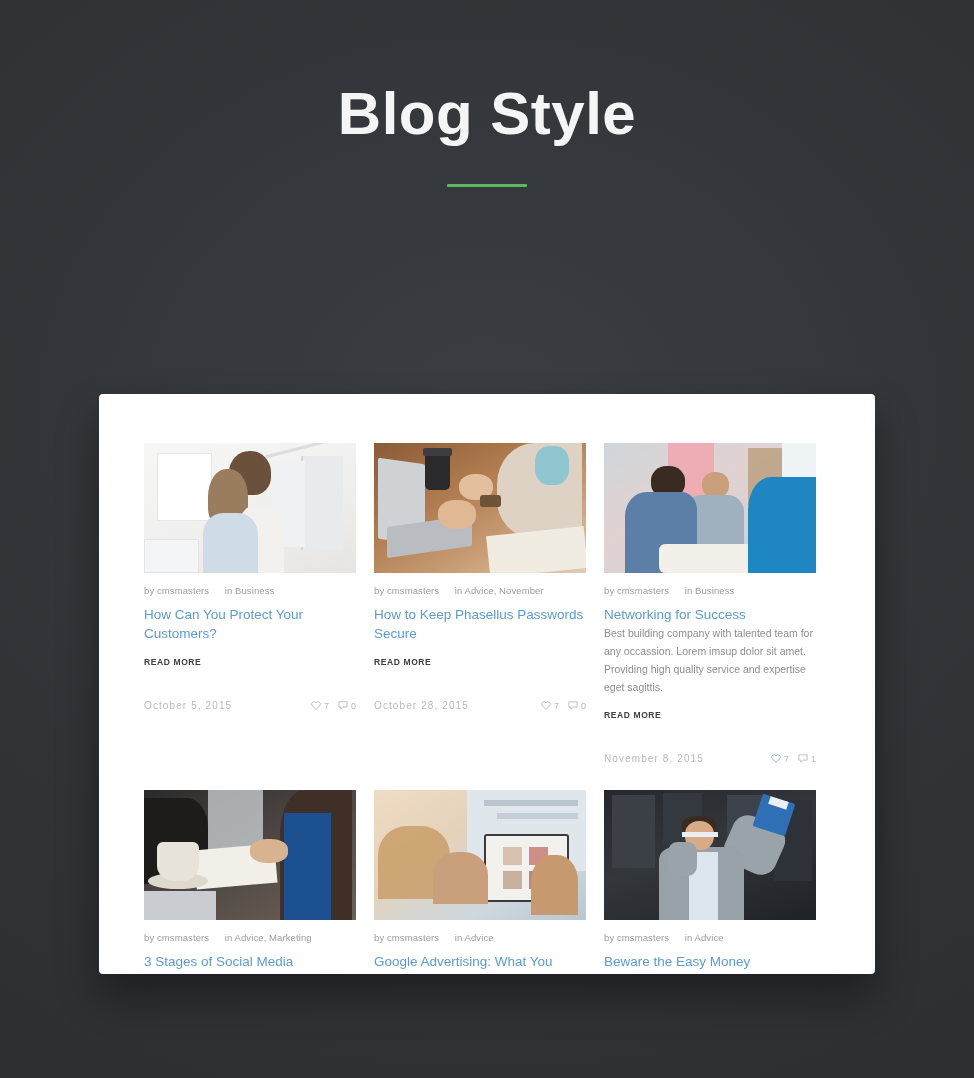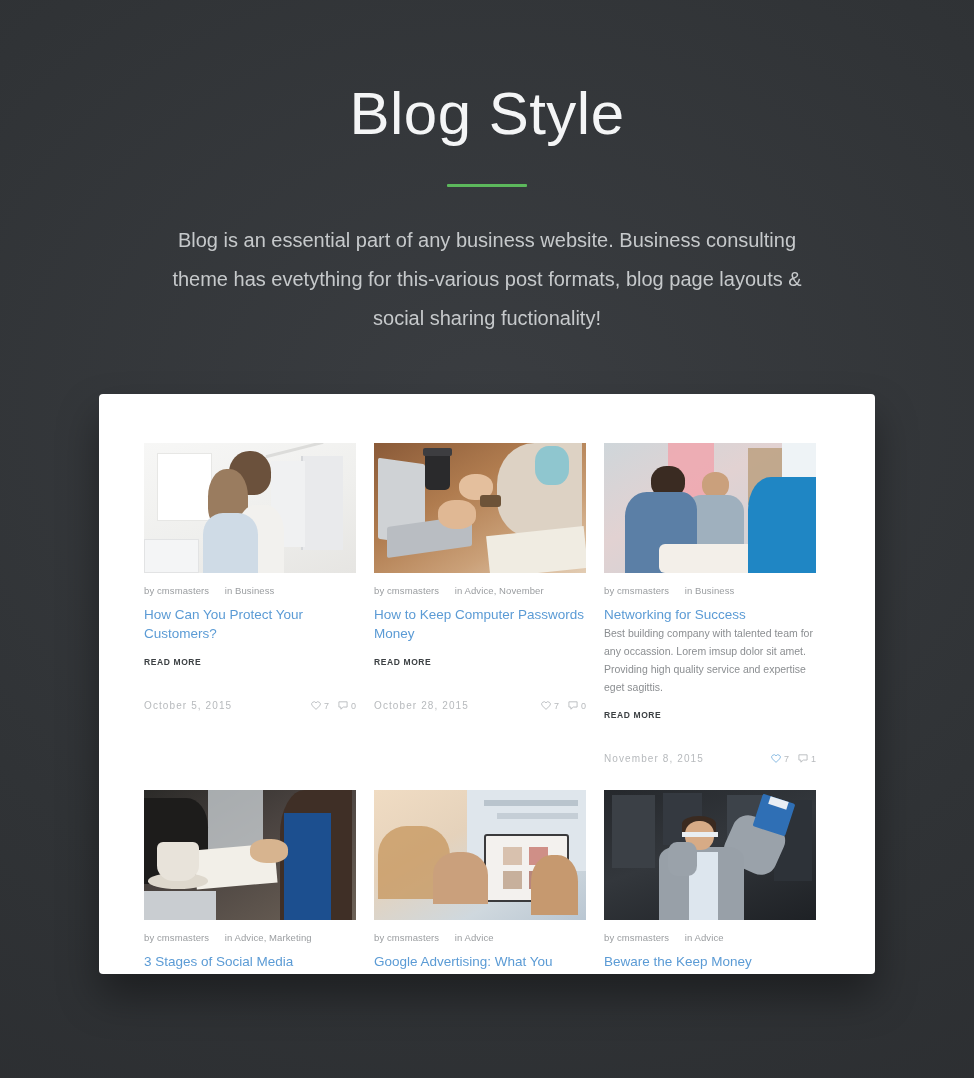--- a/index.html
+++ b/index.html
@@ -23,21 +23,21 @@
   }
 
   
   .hero {
     padding-top: 82px;
     text-align: center;
   }
   .hero-title {
     font-size: 60px;
     line-height: 64px;
-    font-weight: 400;
+    font-weight: 700;
     color: #f4f5f6;
     letter-spacing: 0.5px;
   }
   .title-rule {
     width: 80px;
     height: 3px;
     background: #5cb85c;
     margin: 38px auto 0;
     border-radius: 1px;
   }
@@ -225,21 +225,20 @@
   .count svg { display: block; }
 </style>
 </head>
 <body>
 
 <div class="page">
 
   <div class="hero">
     <div class="hero-title">Blog Style</div>
     <div class="title-rule"></div>
-    <div class="hero-sub">Blog is an essential part of any business website. Business consulting theme has evetything for this-various post formats, blog page layouts  &amp;  social sharing fuctionality!</div>
   </div>
 
   <div class="panel-wrap">
     <div class="panel">
       <div class="grid">
 
         <div class="post">
           <div class="thumb ph-office">
             <i class="wall"></i>
               <i class="mon1"></i>
@@ -296,21 +295,21 @@
               <i class="watch"></i>
               <i class="book"></i>
           </div>
           <div class="meta">
             <span>by</span>
             <span class="by-name">cmsmasters</span>
             <span class="sep"></span>
             <span>in</span>
             <span class="cats">Advice, November</span>
           </div>
-          <div class="post-title">How to Keep Computer Passwords Money</div>
+          <div class="post-title">How to Keep Phasellus Passwords Secure</div>
           <div class="read-more">READ MORE</div>
           <div class="post-foot">
             <div class="date">October 28, 2015</div>
             <div class="counts">
               <div class="count">
                 <span>
                   <svg width="10" height="9" viewBox="0 0 12 11">
                       <path d="M6 10.2 1.2 5.6A2.8 2.8 0 0 1 6 2.2a2.8 2.8 0 0 1 4.8 3.4z" fill="none" stroke="#b7babd" stroke-width="1.1"></path>
                     </svg>
                 </span>
@@ -437,21 +436,21 @@
               <i class="glass"></i>
               <i class="arm2"></i>
           </div>
           <div class="meta">
             <span>by</span>
             <span class="by-name">cmsmasters</span>
             <span class="sep"></span>
             <span>in</span>
             <span class="cats">Advice</span>
           </div>
-          <div class="post-title">Beware the Keep Money</div>
+          <div class="post-title">Beware the Easy Money</div>
 
         </div>
 
       </div>
     </div>
   </div>
 
 </div>
 
 </body></html>

